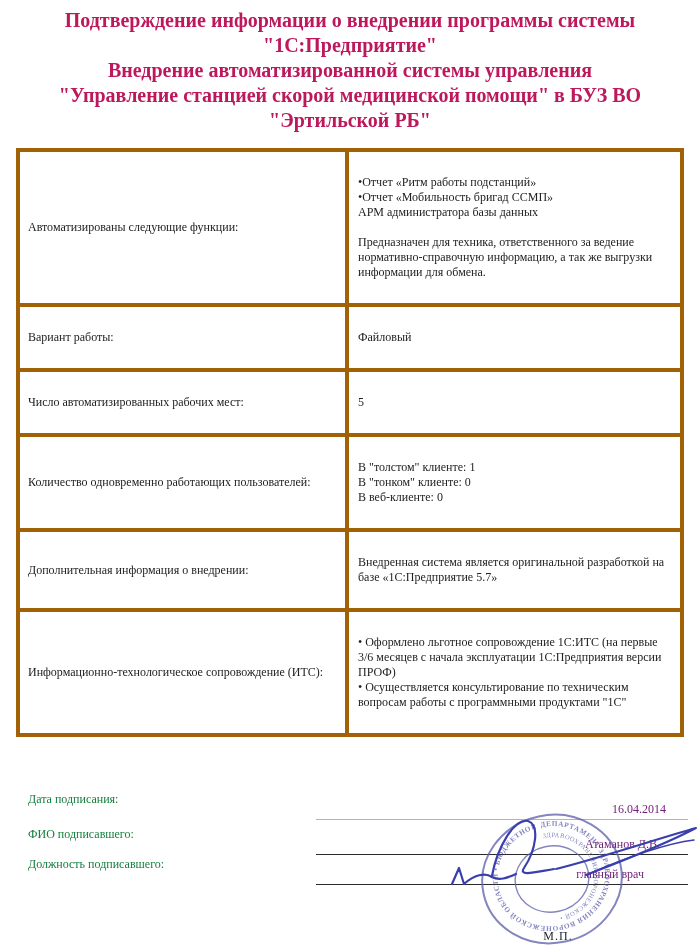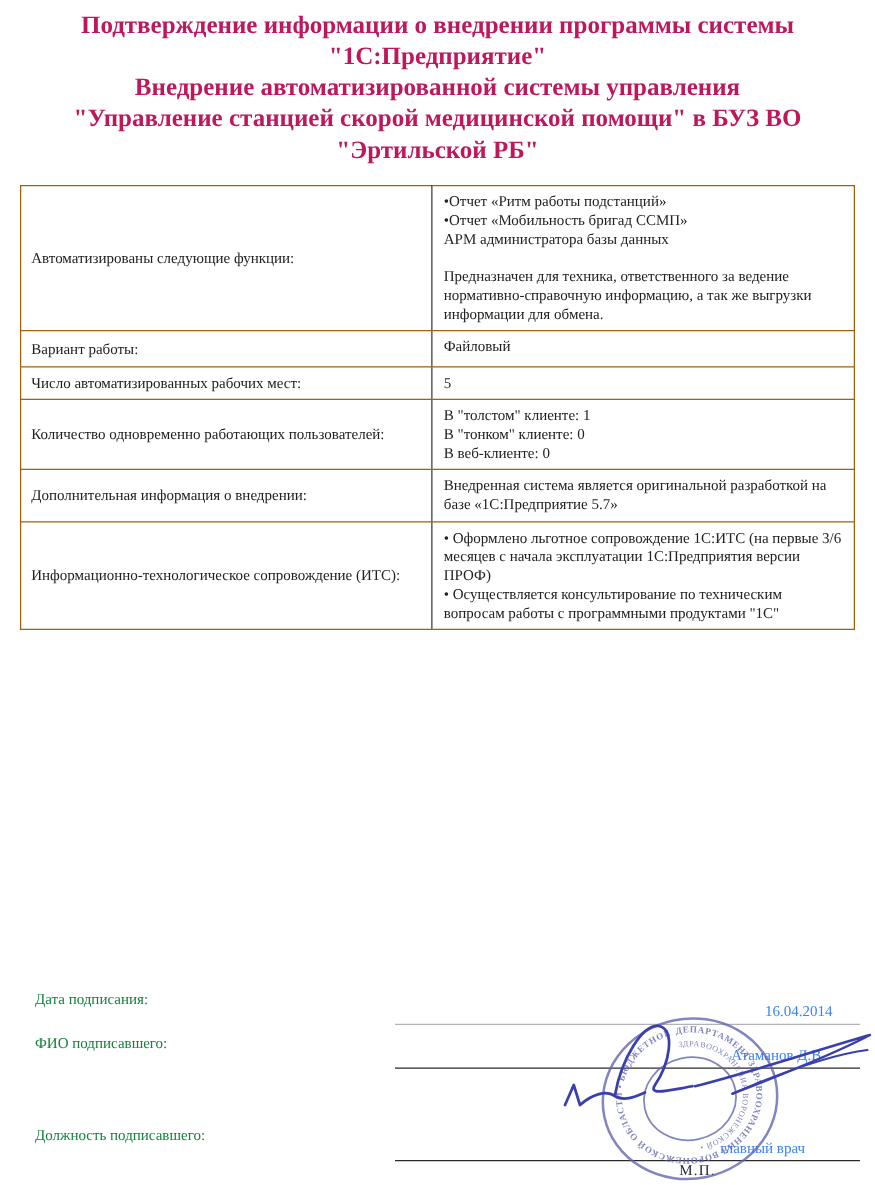--- a/index.html
+++ b/index.html
@@ -15,44 +15,44 @@
     font-size: 20px; font-weight: bold; line-height: 25px;
     white-space: pre-line; color: #be185d;
   }
   table.impl {
     position: absolute; left: 16px; top: 148px;
     width: 668px; border-collapse: collapse;
     font-size: 12px; line-height: 15px; color: #222;
     border: 1px solid #999;
   }
   table.impl td {
-    border: 1px solid #a16207;
-    padding: 5px 8px;
+    border: 4px solid #a16207;
+    padding: 23px 8px;
     vertical-align: middle;
   }
   table.impl td.cell-label { width: 329px; border-right: 1px solid #3a3a3a; }
   table.impl td.cell-value { vertical-align: top; white-space: pre-line; padding-left: 9px; }
   table.impl tr:nth-child(1) { height: 114px; }
   table.impl tr:nth-child(2) { height: 29px; }
   table.impl tr:nth-child(3) { height: 25px; }
   table.impl tr:nth-child(4) { height: 53px; }
   table.impl tr:nth-child(5) { height: 42px; }
   table.impl tr:nth-child(6) { height: 38px; }
   table.impl tr:nth-child(7) { height: 75px; }
 
   .sig-section { position: absolute; left: 0; top: 0; width: 700px; height: 948px; font-size: 12px; }
   .sig-row { position: absolute; left: 0; width: 100%; height: 34px; }
   .sig-row.r1 { top: 786px; }
   .sig-row.r2 { top: 821px; padding-left: 36px; }
-  .sig-row.r3 { top: 895px; }
+  .sig-row.r3 { top: 851px; }
   .sig-row.r4 { top: 885px; }
   .sig-label { position: absolute; left: 28px; bottom: 13px; color: #15803d; }
   .sig-line  { position: absolute; left: 316px; right: 12px; bottom: 0; border-bottom: 1px solid #2b2b2b; }
   .sig-row.r1 .sig-line { border-bottom-color: #b3b3b3; }
-  .sig-value { position: absolute; right: 34px; bottom: 3px; color: #3b82f6; }
+  .sig-value { position: absolute; right: 34px; bottom: 3px; color: #701a75; }
   .sig-row.r2 .sig-value { right: 40px; }
   .sig-row.r3 .sig-value { right: 56px; }
 
   .stamp-mark {
     position: absolute; left: 528px; top: 929px; width: 60px;
     text-align: center; font-size: 12px; color: #222733; letter-spacing: 1px;
   }
   svg.stamp-layer { position: absolute; left: 395px; top: 798px; }
 </style>
 </head>

